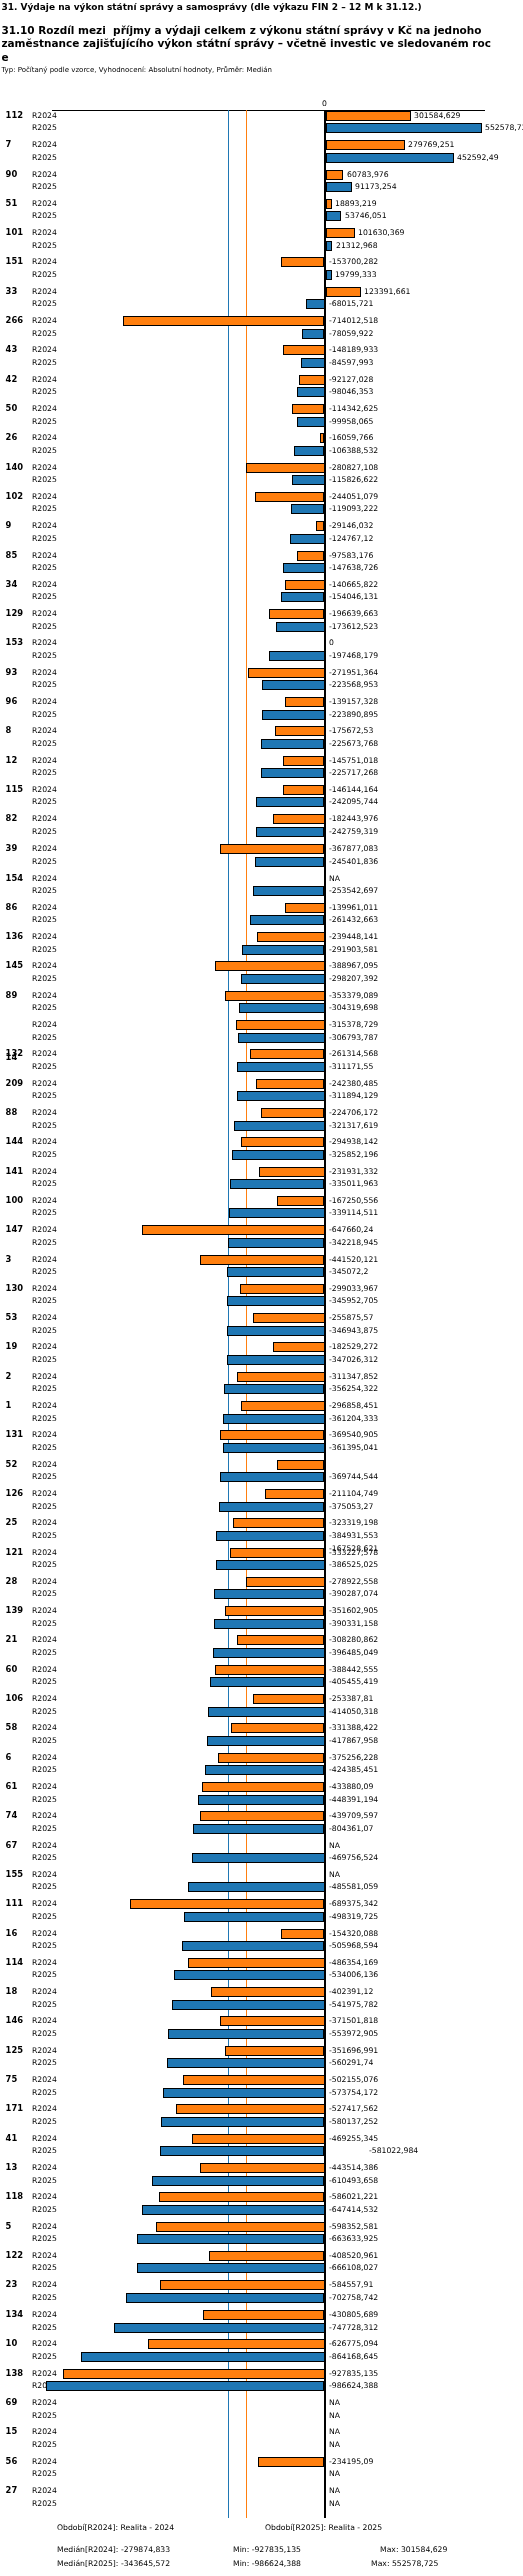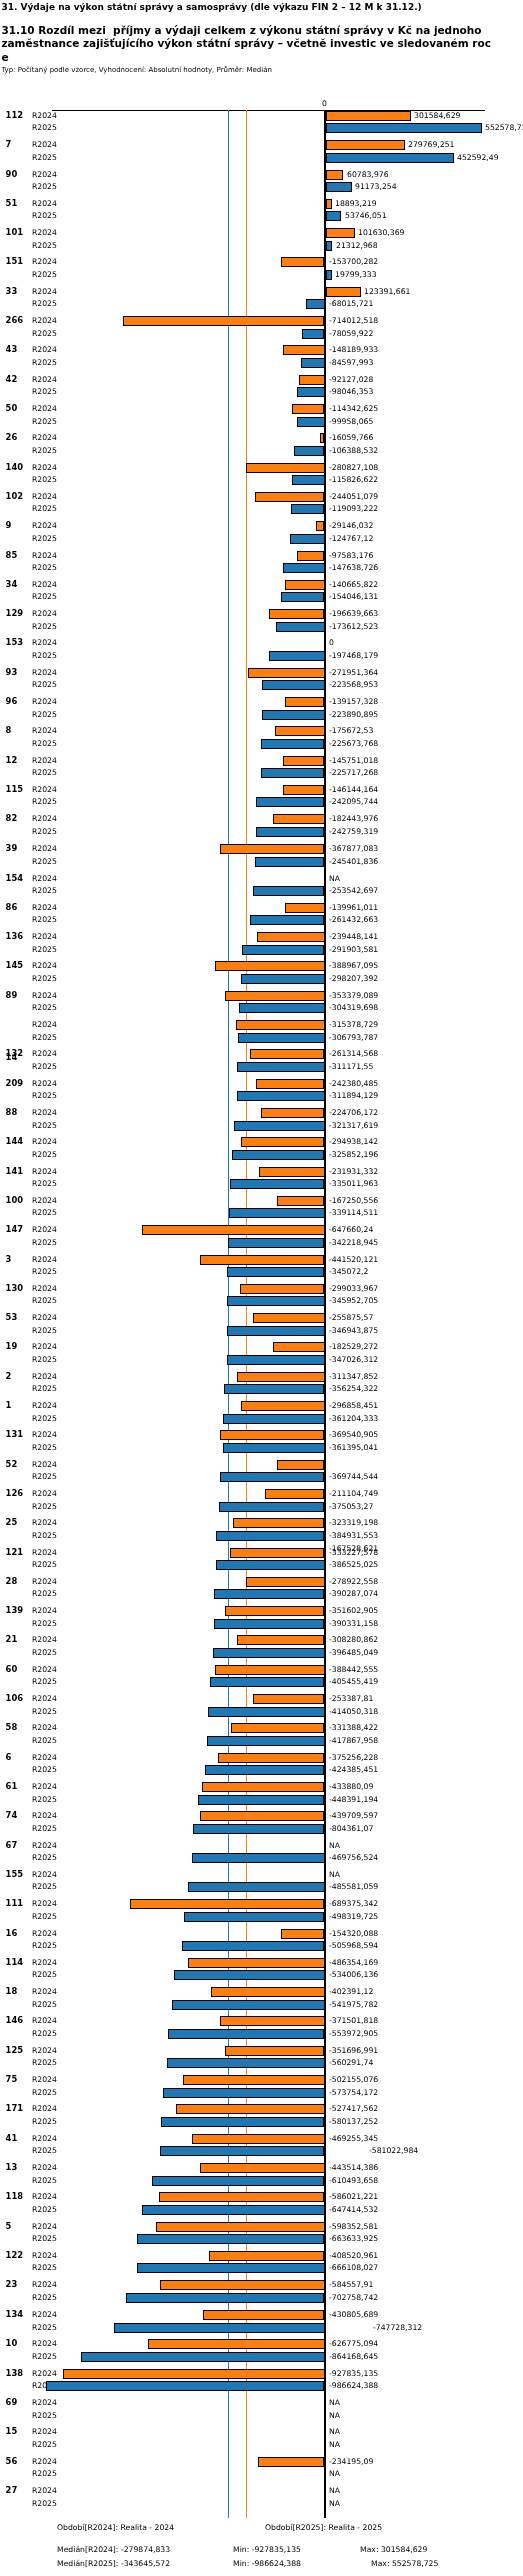--- a/index.html
+++ b/index.html
@@ -556,21 +556,21 @@
     <div class="abs value-label" style="left: 329px; top: 2280px;">-584557,91</div>
     <div class="abs series-label" style="left: 32px; top: 2293px;">R2025</div>
     <div class="abs bar" style="left: 126px; top: 2293px; width: 198px; background: rgb(31, 119, 180);"></div>
     <div class="abs value-label" style="left: 329px; top: 2293px;">-702758,742</div>
     <div class="abs id-label" style="left: 5.6px; top: 2310px; width: 25px;">134</div>
     <div class="abs series-label" style="left: 32px; top: 2310px;">R2024</div>
     <div class="abs bar" style="left: 203px; top: 2310px; width: 121px; background: rgb(255, 127, 14);"></div>
     <div class="abs value-label" style="left: 329px; top: 2310px;">-430805,689</div>
     <div class="abs series-label" style="left: 32px; top: 2323px;">R2025</div>
     <div class="abs bar" style="left: 114px; top: 2323px; width: 211px; background: rgb(31, 119, 180);"></div>
-    <div class="abs value-label" style="left: 329px; top: 2323px; margin-left: 44px;">-747728,312</div>
+    <div class="abs value-label" style="left: 329px; top: 2323px;">-747728,312</div>
     <div class="abs id-label" style="left: 5.6px; top: 2339px; width: 25px;">10</div>
     <div class="abs series-label" style="left: 32px; top: 2339px;">R2024</div>
     <div class="abs bar" style="left: 148px; top: 2339px; width: 177px; background: rgb(255, 127, 14);"></div>
     <div class="abs value-label" style="left: 329px; top: 2339px;">-626775,094</div>
     <div class="abs series-label" style="left: 32px; top: 2352px;">R2025</div>
     <div class="abs bar" style="left: 81px; top: 2352px; width: 244px; background: rgb(31, 119, 180);"></div>
     <div class="abs value-label" style="left: 329px; top: 2352px;">-864168,645</div>
     <div class="abs id-label" style="left: 5.6px; top: 2369px; width: 25px;">138</div>
     <div class="abs series-label" style="left: 32px; top: 2369px;">R2024</div>
     <div class="abs bar" style="left: 63px; top: 2369px; width: 262px; background: rgb(255, 127, 14);"></div>
@@ -598,17 +598,17 @@
     <div class="abs series-label" style="left: 32px; top: 2486px;">R2024</div>
     <div class="abs value-label" style="left: 329px; top: 2486px;">NA</div>
     <div class="abs series-label" style="left: 32px; top: 2499px;">R2025</div>
     <div class="abs value-label" style="left: 329px; top: 2499px;">NA</div>
   </div>
 
 <div class="abs footer-text" style="left:57px;top:2523px;">Období[R2024]: Realita - 2024</div>
 <div class="abs footer-text" style="left:265px;top:2523px;">Období[R2025]: Realita - 2025</div>
 <div class="abs footer-text" style="left:57px;top:2545px;">Medián[R2024]: -279874,833</div>
 <div class="abs footer-text" style="left:233px;top:2545px;">Min: -927835,135</div>
-<div class="abs footer-text" style="left:354px;top:2545px;padding-left:6px;">Max: 301584,629</div>
+<div class="abs footer-text" style="left:374px;top:2545px;padding-left:6px;">Max: 301584,629</div>
 <div class="abs footer-text" style="left:57px;top:2559px;">Medián[R2025]: -343645,572</div>
 <div class="abs footer-text" style="left:233px;top:2559px;">Min: -986624,388</div>
 <div class="abs footer-text" style="left:371px;top:2559px;">Max: 552578,725</div>
 
 
 </body></html>

